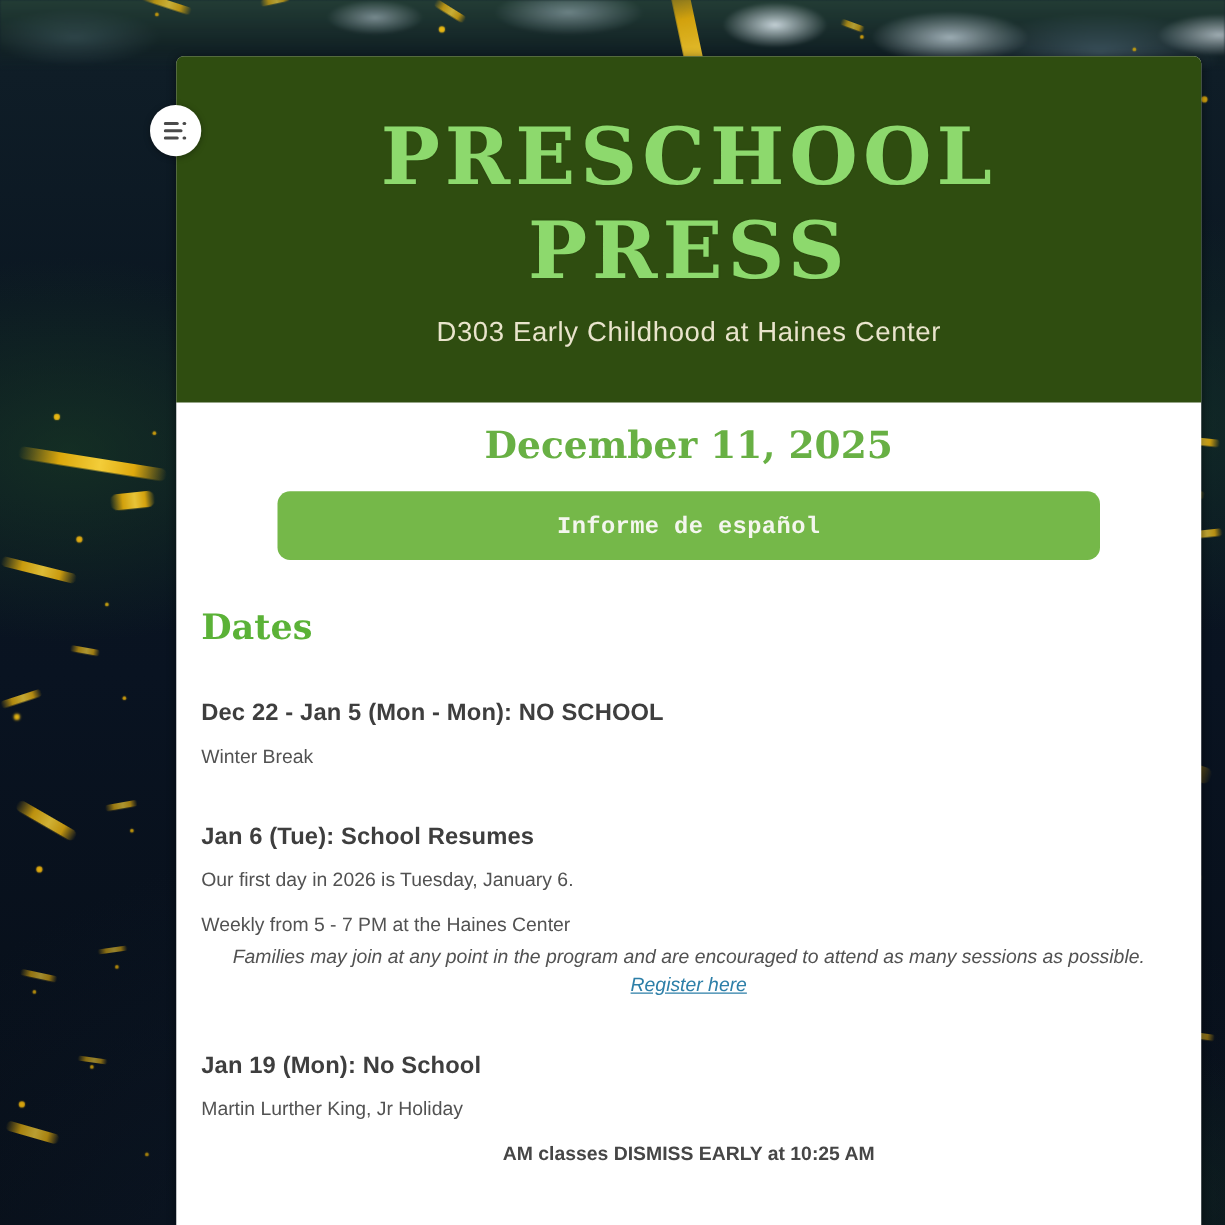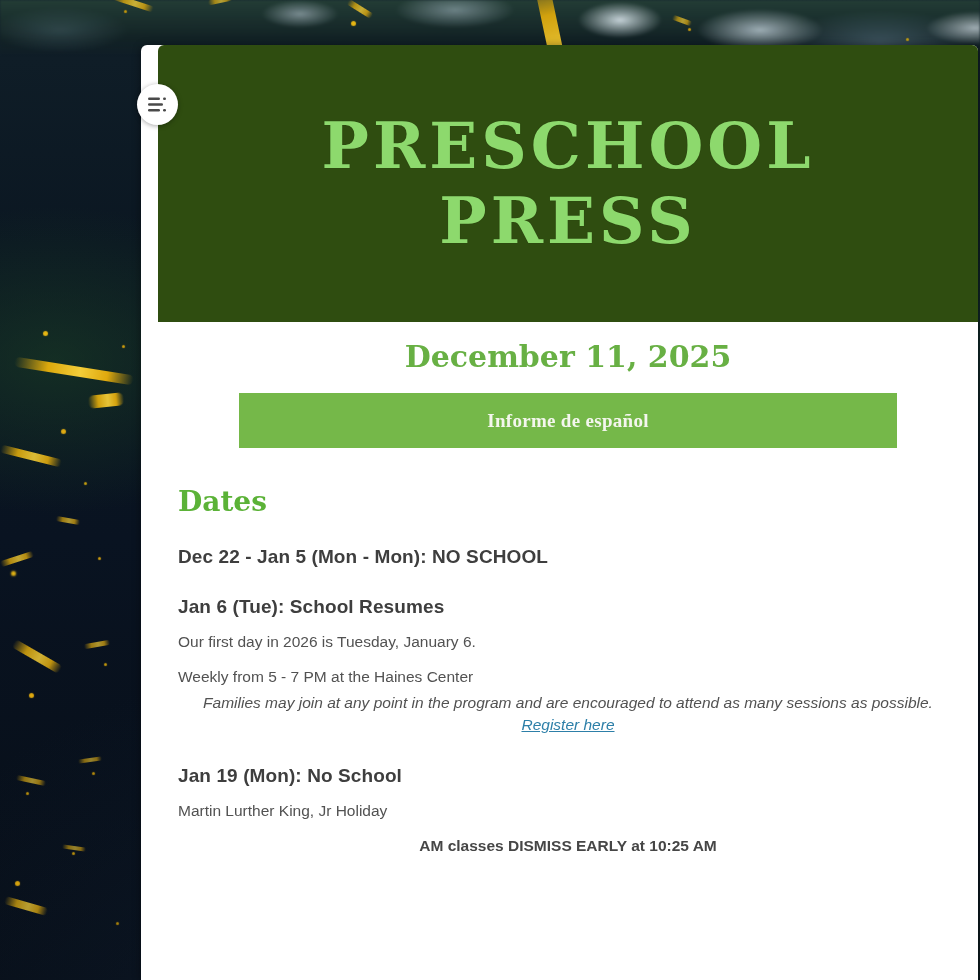--- a/index.html
+++ b/index.html
@@ -53,21 +53,20 @@
       954px 802px 1px 0 #a87f09, 880px 852px 1px 0 #ad850a, 930px 898px 1px 0 #a37b08,
       856px 946px 1px 0 #9e7708, 352px 22px 1px 1px #e8b713, 688px 28px 1px 0 #d3a00c,
       906px 38px 1px 0 #caa20e, 962px 78px 1px 1px #dca80e, 124px 10px 1px 0 #c79a0b;
   }
 
   
   .card{
     position:absolute;left:141px;top:45px;width:820px;height:935px;z-index:2;
     background:#ffffff;border-radius:6px 6px 0 0;
     box-shadow:0 1px 8px rgba(0,0,0,.45);
-    padding-left:17px;
   }
   .header{
     position:relative;height:277px;border-radius:6px 6px 0 0;
     background:var(--header-green,#2f4d10);
     display:flex;flex-direction:column;align-items:center;justify-content:center;
     text-align:center;
   }
   .title{
     margin:0;padding:0 30px;
     font-family:"DejaVu Serif",serif;font-weight:700;
@@ -86,33 +85,33 @@
     display:flex;align-items:center;justify-content:center;padding:0;
   }
 
   .issue-date{
     margin:17px 0 0;text-align:center;
     font-family:"DejaVu Serif",serif;font-weight:700;font-size:30px;
     color:var(--date-green,#68b044);
   }
   .cta{
     display:block;width:658px;margin:19px auto 0;height:55px;
-    background:var(--accent,#75b849);border:none;border-radius:0;cursor:pointer;
-    font-family:Liberation Serif, serif;font-size:19px;font-weight:700;
+    background:var(--accent,#75b849);border:none;border-radius:10px;cursor:pointer;
+    font-family:Liberation Mono, monospace;font-size:19px;font-weight:700;
     color:var(--btn-text,#f4f6ee);letter-spacing:.3px;
   }
 
   .section{padding:0 20px;}
   .section-title{
     margin:37px 0 0;
     font-family:"DejaVu Serif",serif;font-weight:700;font-size:28px;
     color:var(--dates-green,#5bb237);
   }
   .event h3{
-    margin:28px 0 0;font-size:19px;font-weight:700;
+    margin:42px 0 0;font-size:19px;font-weight:700;
     color:var(--heading-gray,#3e3e3e);letter-spacing:.1px;
   }
   .event p{
     margin:13px 0 0;font-size:15.5px;line-height:1.45;
     color:var(--body-gray,#525252);
   }
   .event p + p{margin-top:3px;}
   .event p.italic{font-style:italic;text-align:center;}
   .event p.bold{font-weight:700;color:#464646;}
   .event p.center{text-align:center;}
@@ -168,31 +167,33 @@
     <button class="menu-btn" aria-label="menu">
       <svg width="19" height="15" viewBox="0 0 19 15">
         <rect x="0" y="0.5" width="12" height="2.4" rx="1.2" fill="#4a4a4a"></rect>
         <rect x="15" y="0.5" width="3" height="2.4" rx="1.2" fill="#4a4a4a"></rect>
         <rect x="0" y="6.3" width="15" height="2.4" rx="1.2" fill="#4a4a4a"></rect>
         <rect x="0" y="12.1" width="12" height="2.4" rx="1.2" fill="#4a4a4a"></rect>
         <rect x="15" y="12.1" width="3" height="2.4" rx="1.2" fill="#4a4a4a"></rect>
       </svg>
     </button>
     <h1 class="title">PRESCHOOL PRESS</h1>
+    <p class="subtitle">D303 Early Childhood at Haines Center</p>
   </div>
 
   <h2 class="issue-date">December 11, 2025</h2>
 
   <button class="cta">Informe de español</button>
 
   <div class="section">
     <h2 class="section-title">Dates</h2>
     <div id="events-list">
         <div class="event">
           <h3>Dec 22 - Jan 5 (Mon - Mon): NO SCHOOL</h3>
+          <p>Winter Break</p>
         </div>
         <div class="event">
           <h3>Jan 6 (Tue): School Resumes</h3>
           <p>Our first day in 2026 is Tuesday, January 6.</p>
         </div>
         <div class="event">
           <p>Weekly from 5 - 7 PM at the Haines Center</p>
           <p class="italic">Families may join at any point in the program and are encouraged to attend as many sessions as possible. <a href="#">Register here</a></p>
         </div>
         <div class="event">

